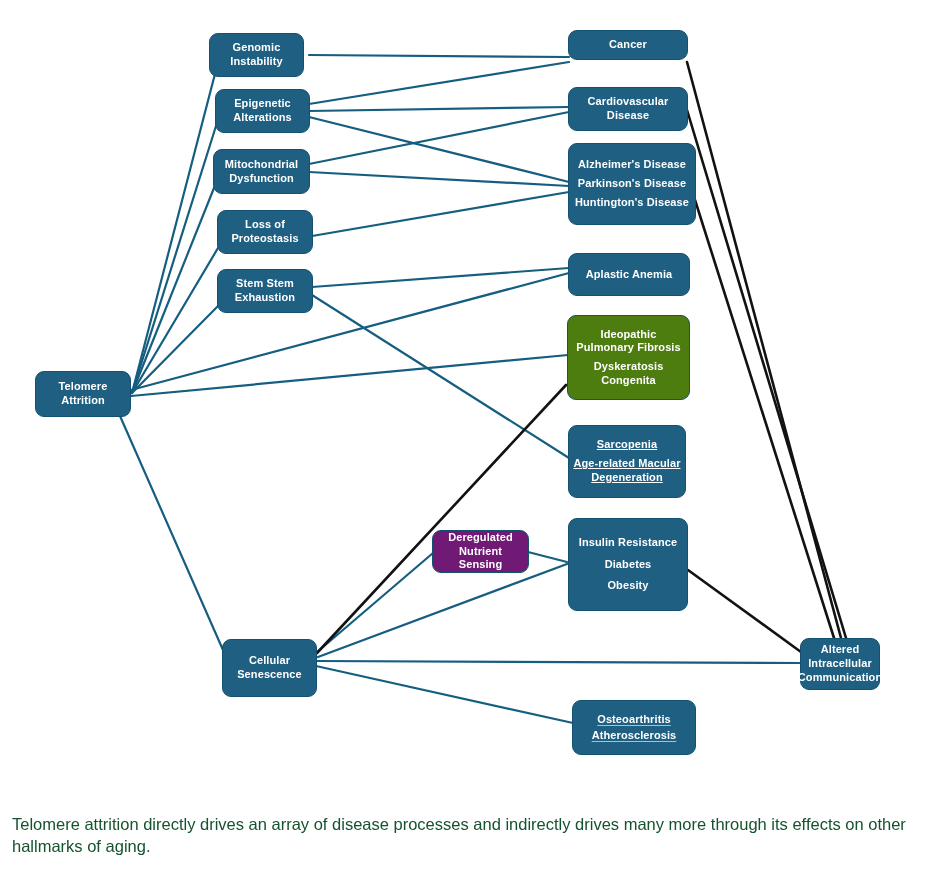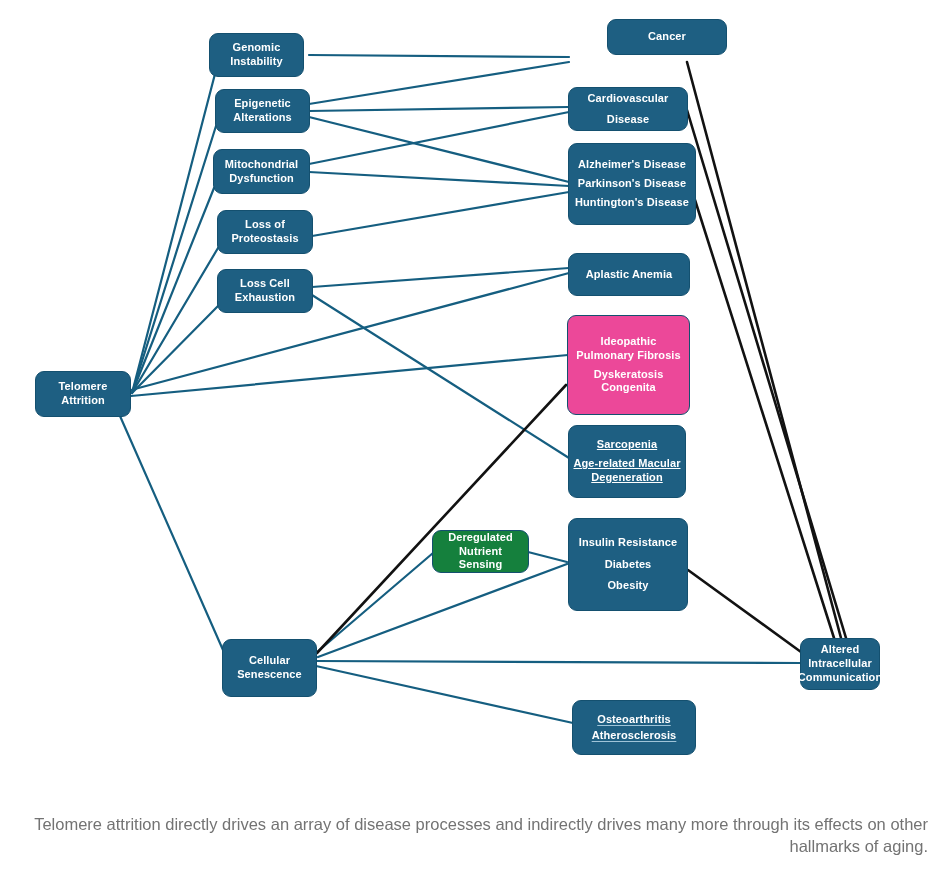--- a/index.html
+++ b/index.html
@@ -50,22 +50,22 @@
     text-decoration-color: #9fc4d8;
     text-underline-offset: 2px;
   }
   #caption {
     position: absolute;
     left: 12px;
     top: 796px;
     width: 916px;
     font-size: 16.5px;
     line-height: 1.38;
-    color: #737373;
-    text-align: right;
+    color: #14532d;
+    text-align: left;
   }
 </style>
 </head>
 <body>
 
 <div id="stage">
   <div id="diagram">
     <svg id="edges" xmlns="http://www.w3.org/2000/svg" viewBox="0 0 936 775">
         <line x1="132" y1="393" x2="216" y2="70" stroke="#155E80" stroke-width="2.2" stroke-linecap="round"></line>
         <line x1="132" y1="393" x2="216" y2="126" stroke="#155E80" stroke-width="2.2" stroke-linecap="round"></line>
@@ -106,50 +106,50 @@
       </div>
       <div class="node" style="left: 213px; top: 149px; width: 97px; height: 45px; background: rgb(30, 95, 130); border: 1.5px solid rgb(20, 80, 111); color: rgb(255, 255, 255); row-gap: 0px;">
         <span class="node-line">Mitochondrial</span>
         <span class="node-line">Dysfunction</span>
       </div>
       <div class="node" style="left: 217px; top: 210px; width: 96px; height: 44px; background: rgb(30, 95, 130); border: 1.5px solid rgb(20, 80, 111); color: rgb(255, 255, 255); row-gap: 0px;">
         <span class="node-line">Loss of</span>
         <span class="node-line">Proteostasis</span>
       </div>
       <div class="node" style="left: 217px; top: 269px; width: 96px; height: 44px; background: rgb(30, 95, 130); border: 1.5px solid rgb(20, 80, 111); color: rgb(255, 255, 255); row-gap: 0px;">
-        <span class="node-line">Loss Cell</span>
+        <span class="node-line">Stem Stem</span>
         <span class="node-line">Exhaustion</span>
       </div>
       <div class="node" style="left: 35px; top: 371px; width: 96px; height: 46px; background: rgb(30, 95, 130); border: 1.5px solid rgb(20, 80, 111); color: rgb(255, 255, 255); row-gap: 0px;">
         <span class="node-line">Telomere Attrition</span>
       </div>
       <div class="node" style="left: 222px; top: 639px; width: 95px; height: 58px; background: rgb(30, 95, 130); border: 1.5px solid rgb(20, 80, 111); color: rgb(255, 255, 255); row-gap: 0px;">
         <span class="node-line">Cellular</span>
         <span class="node-line">Senescence</span>
       </div>
-      <div class="node" style="left: 432px; top: 530px; width: 97px; height: 43px; background: #15803d; border: 1.5px solid rgb(20, 80, 111); color: rgb(255, 255, 255); row-gap: 0px;">
+      <div class="node" style="left: 432px; top: 530px; width: 97px; height: 43px; background: #701a75; border: 1.5px solid rgb(20, 80, 111); color: rgb(255, 255, 255); row-gap: 0px;">
         <span class="node-line">Deregulated</span>
         <span class="node-line">Nutrient Sensing</span>
       </div>
-      <div class="node" style="left: 568px; top: 19px; width: 120px; height: 36px; background: rgb(30, 95, 130); border: 1.5px solid rgb(20, 80, 111); color: rgb(255, 255, 255); row-gap: 0px; margin-left: 39px;">
+      <div class="node" style="left: 568px; top: 30px; width: 120px; height: 30px; background: rgb(30, 95, 130); border: 1.5px solid rgb(20, 80, 111); color: rgb(255, 255, 255); row-gap: 0px;">
         <span class="node-line">Cancer</span>
       </div>
-      <div class="node" style="left: 568px; top: 87px; width: 120px; height: 44px; background: rgb(30, 95, 130); border: 1.5px solid rgb(20, 80, 111); color: rgb(255, 255, 255); row-gap: 8px; justify-content: flex-end;">
+      <div class="node" style="left: 568px; top: 87px; width: 120px; height: 44px; background: rgb(30, 95, 130); border: 1.5px solid rgb(20, 80, 111); color: rgb(255, 255, 255); row-gap: 0px;">
         <span class="node-line">Cardiovascular</span>
         <span class="node-line">Disease</span>
       </div>
       <div class="node" style="left: 568px; top: 143px; width: 128px; height: 82px; background: rgb(30, 95, 130); border: 1.5px solid rgb(20, 80, 111); color: rgb(255, 255, 255); row-gap: 5px;">
         <span class="node-line">Alzheimer's Disease</span>
         <span class="node-line">Parkinson's Disease</span>
         <span class="node-line">Huntington's Disease</span>
       </div>
       <div class="node" style="left: 568px; top: 253px; width: 122px; height: 43px; background: rgb(30, 95, 130); border: 1.5px solid rgb(20, 80, 111); color: rgb(255, 255, 255); row-gap: 0px;">
         <span class="node-line">Aplastic Anemia</span>
       </div>
-      <div class="node" style="left: 567px; top: 315px; width: 123px; height: 100px; background: #ec4899; border: 1.5px solid rgb(20, 80, 111); color: rgb(255, 255, 255); row-gap: 5px;">
+      <div class="node" style="left: 567px; top: 315px; width: 123px; height: 85px; background: #4d7c0f; border: 1.5px solid rgb(20, 80, 111); color: rgb(255, 255, 255); row-gap: 5px;">
         <span class="node-line">Ideopathic Pulmonary Fibrosis</span>
         <span class="node-line">Dyskeratosis Congenita</span>
       </div>
       <div class="node" style="left: 568px; top: 425px; width: 118px; height: 73px; background: rgb(30, 95, 130); border: 1.5px solid rgb(20, 80, 111); color: rgb(255, 255, 255); row-gap: 5px; text-decoration: underline;">
         <span class="node-line">Sarcopenia</span>
         <span class="node-line">Age-related Macular Degeneration</span>
       </div>
       <div class="node" style="left: 568px; top: 518px; width: 120px; height: 93px; background: rgb(30, 95, 130); border: 1.5px solid rgb(20, 80, 111); color: rgb(255, 255, 255); row-gap: 8px;">
         <span class="node-line">Insulin Resistance</span>
         <span class="node-line">Diabetes</span>

